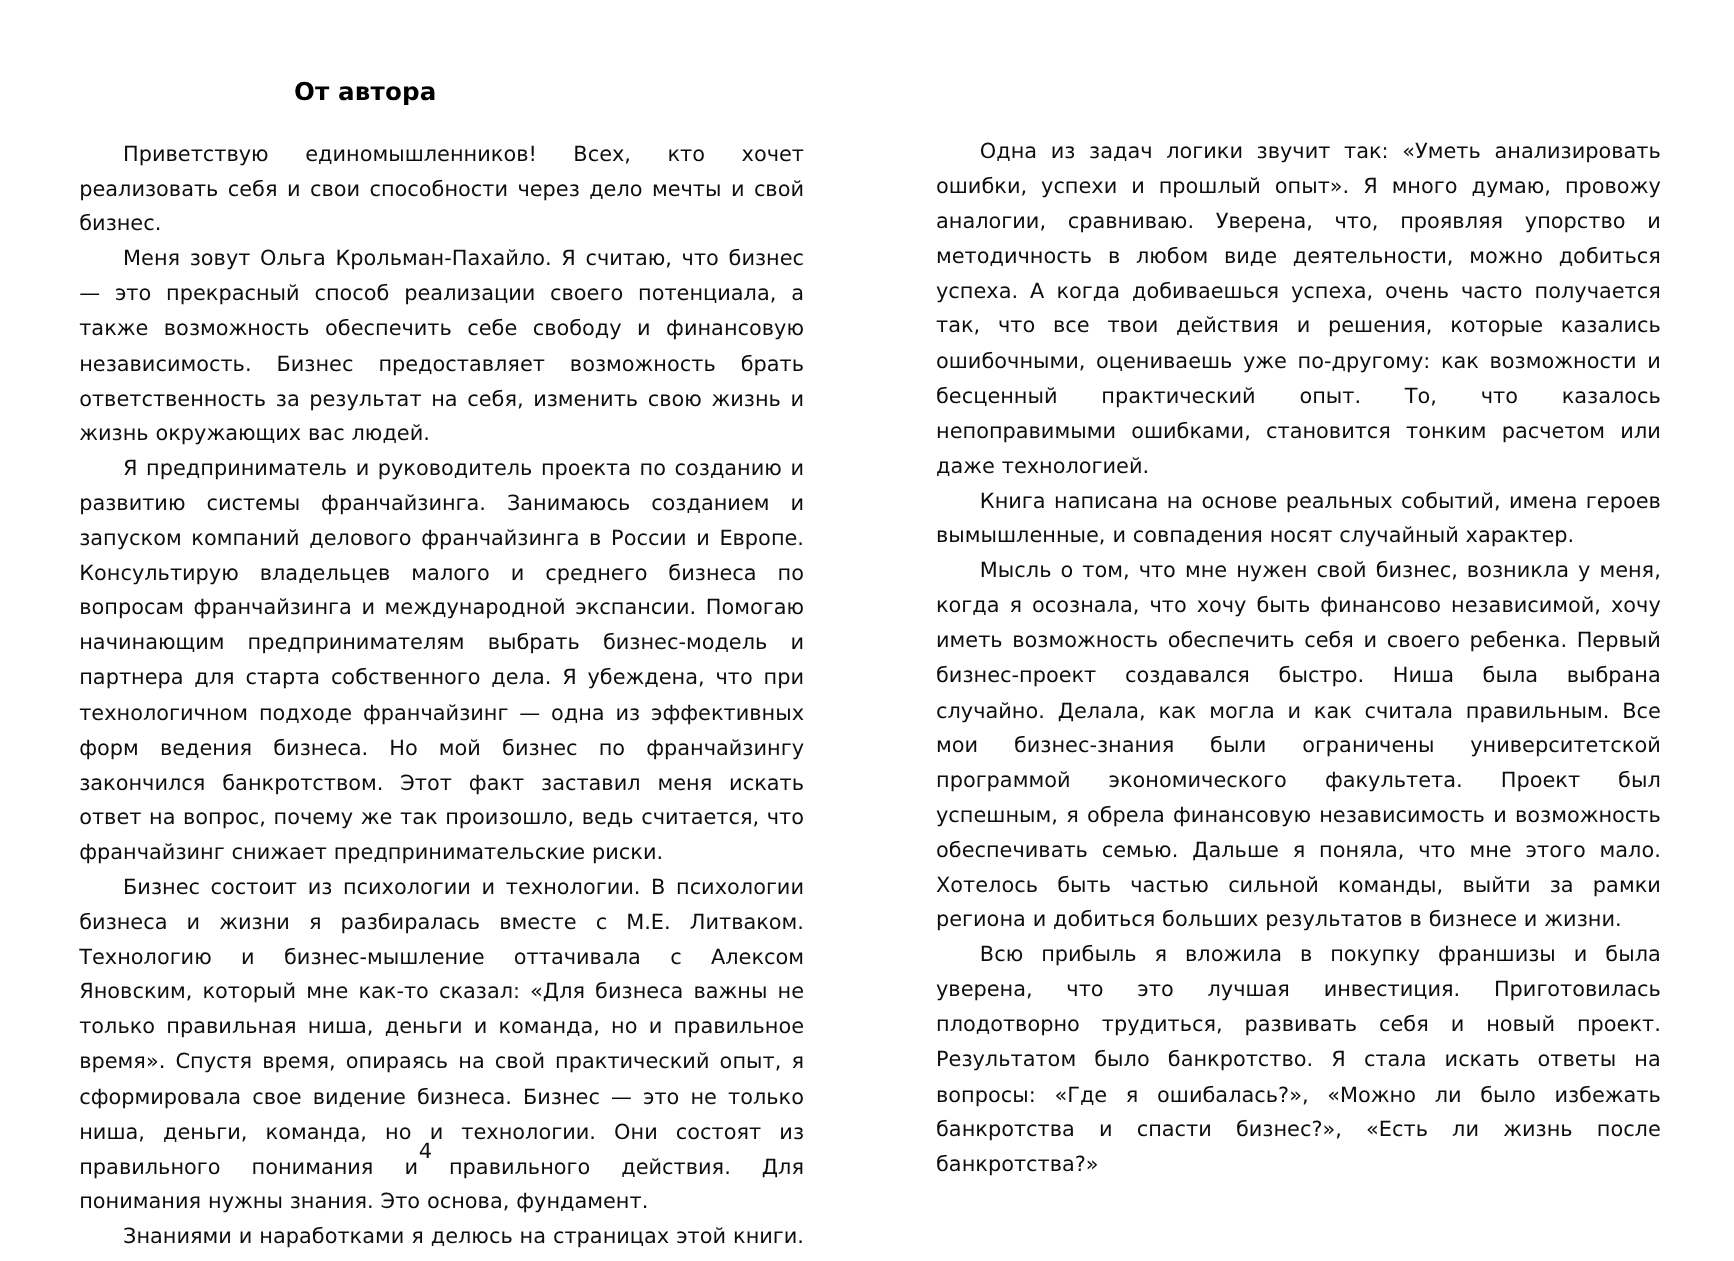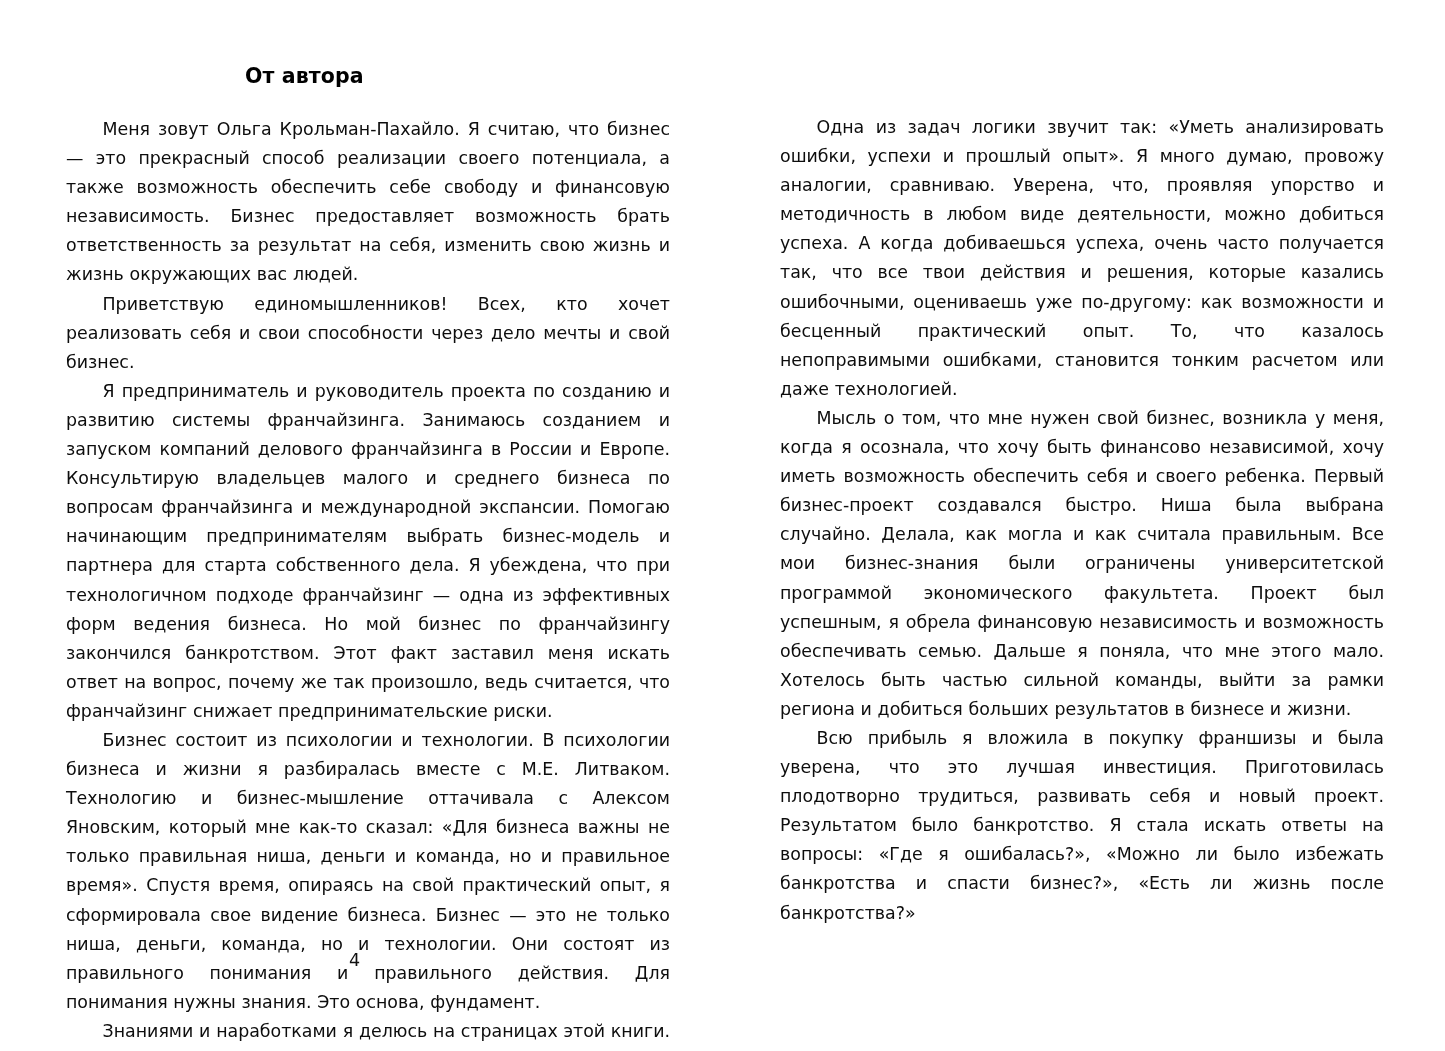--- a/index.html
+++ b/index.html
@@ -94,35 +94,36 @@
 </style>
 </head>
 <body>
 
 <div class="spread">
 
   <div class="page page-left">
     <h2 class="chapter-heading heading-author">От автора</h2>
     <div class="text-column">
       <div class="body-block body-left">
+        <p class="para">Приветствую единомышленников! Всех, кто хочет реализовать себя и свои способности через дело мечты и свой бизнес.</p>
         <p class="para">Меня зовут Ольга Крольман-Пахайло. Я считаю, что бизнес — это прекрасный способ реализации своего потенциала, а также возможность обеспечить себе свободу и финансовую независимость. Бизнес предоставляет возможность брать ответственность за результат на себя, изменить свою жизнь и жизнь окружающих вас людей.</p>
-        <p class="para">Приветствую единомышленников! Всех, кто хочет реализовать себя и свои способности через дело мечты и свой бизнес.</p>
         <p class="para">Я предприниматель и руководитель проекта по созданию и развитию системы франчайзинга. Занимаюсь созданием и запуском компаний делового франчайзинга в России и Европе. Консультирую владельцев малого и среднего бизнеса по вопросам франчайзинга и международной экспансии. Помогаю начинающим предпринимателям выбрать бизнес-модель и партнера для старта собственного дела. Я убеждена, что при технологичном подходе франчайзинг — одна из эффективных форм ведения бизнеса. Но мой бизнес по франчайзингу закончился банкротством. Этот факт заставил меня искать ответ на вопрос, почему же так произошло, ведь считается, что франчайзинг снижает предпринимательские риски.</p>
         <p class="para">Бизнес состоит из психологии и технологии. В психологии бизнеса и жизни я разбиралась вместе с М.Е. Литваком. Технологию и бизнес-мышление оттачивала с Алексом Яновским, который мне как-то сказал: «Для бизнеса важны не только правильная ниша, деньги и команда, но и правильное время». Спустя время, опираясь на свой практический опыт, я сформировала свое видение бизнеса. Бизнес — это не только ниша, деньги, команда, но и технологии. Они состоят из правильного понимания и правильного действия. Для понимания нужны знания. Это основа, фундамент.</p>
         <p class="para">Знаниями и наработками я делюсь на страницах этой книги. Выбирайте нишу, способ ведения бизнеса или конкретную технологию — и действуйте!</p>
       </div>
     </div>
     <div class="folio folio-left">4</div>
   </div>
 
   <div class="page page-right">
 
     <div class="text-column">
       <div class="body-block body-right">
         <p class="para">Одна из задач логики звучит так: «Уметь анализировать ошибки, успехи и прошлый опыт». Я много думаю, провожу аналогии, сравниваю. Уверена, что, проявляя упорство и методичность в любом виде деятельности, можно добиться успеха. А когда добиваешься успеха, очень часто получается так, что все твои действия и решения, которые казались ошибочными, оцениваешь уже по-другому: как возможности и бесценный практический опыт. То, что казалось непоправимыми ошибками, становится тонким расчетом или даже технологией.</p>
+        <p class="para">Книга написана на основе реальных событий, имена героев вымышленные, и совпадения носят случайный характер.</p>
         <p class="para">Мысль о том, что мне нужен свой бизнес, возникла у меня, когда я осознала, что хочу быть финансово независимой, хочу иметь возможность обеспечить себя и своего ребенка. Первый бизнес-проект создавался быстро. Ниша была выбрана случайно. Делала, как могла и как считала правильным. Все мои бизнес-знания были ограничены университетской программой экономического факультета. Проект был успешным, я обрела финансовую независимость и возможность обеспечивать семью. Дальше я поняла, что мне этого мало. Хотелось быть частью сильной команды, выйти за рамки региона и добиться больших результатов в бизнесе и жизни.</p>
         <p class="para">Всю прибыль я вложила в покупку франшизы и была уверена, что это лучшая инвестиция. Приготовилась плодотворно трудиться, развивать себя и новый проект. Результатом было банкротство. Я стала искать ответы на вопросы: «Где я ошибалась?», «Можно ли было избежать банкротства и спасти бизнес?», «Есть ли жизнь после банкротства?»</p>
 
       </div>
     </div>
 
   </div>
 
 </div>
 

